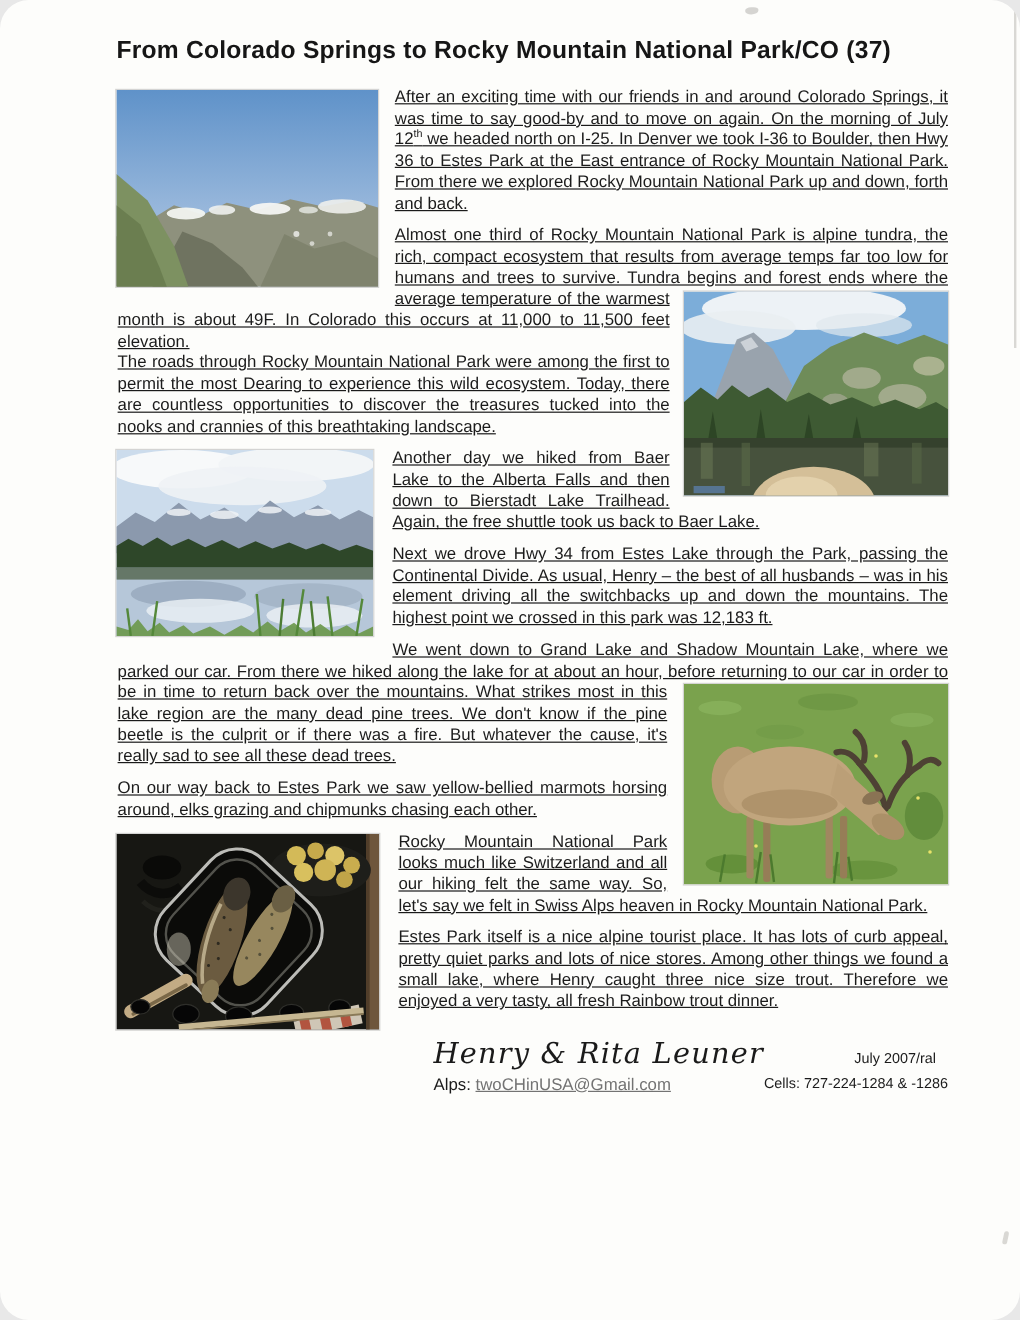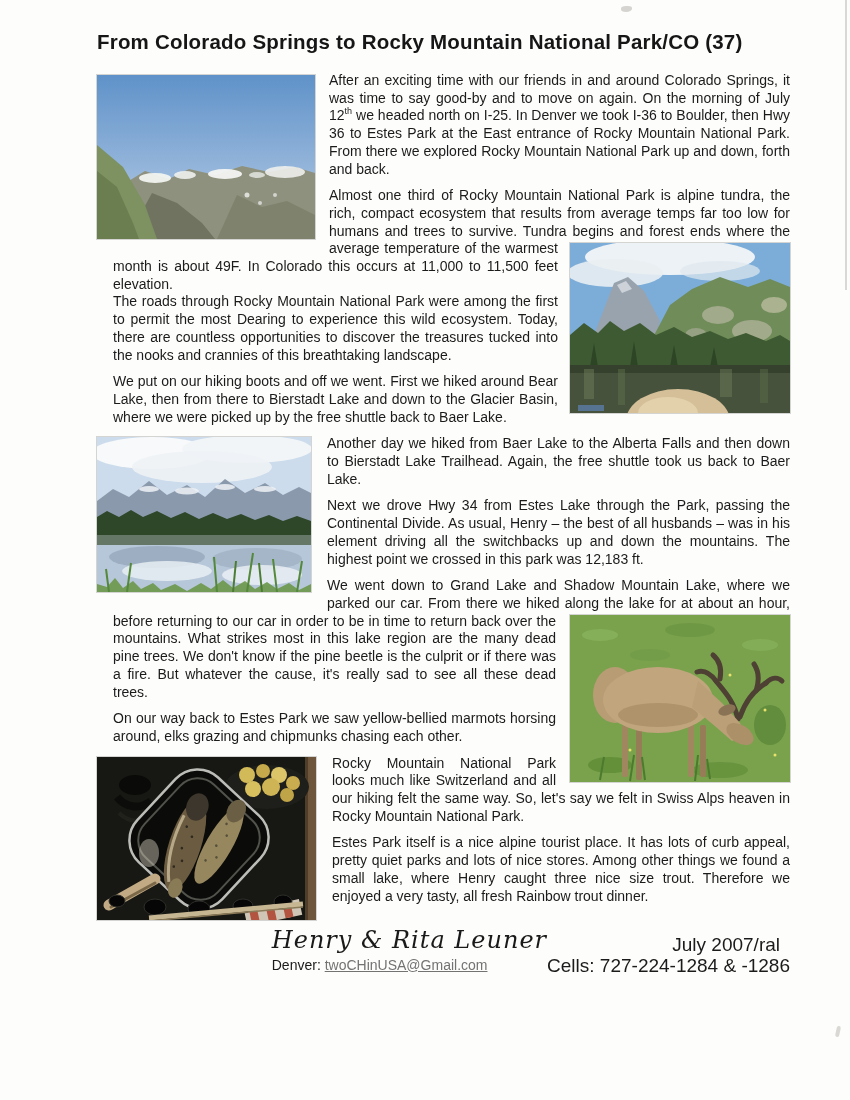--- a/index.html
+++ b/index.html
@@ -2,44 +2,45 @@
 <html><head>
 <meta charset="utf-8">
 <style>
   html,body { margin:0; padding:0; background:#e8e8e8; }
   .page {
     position:relative; width:850px; height:1100px; margin:0 auto;
     background:#fdfdfb; box-sizing:border-box;
     padding:30px 60px 0 97px; overflow:hidden;
     font-family:"Liberation Sans","DejaVu Sans",sans-serif;
     color:#1b1b1b;
+    border-radius:24px;
   }
   h1.title {
     margin:0 0 18px 0; font-size:20.5px; font-weight:bold;
     letter-spacing:0.2px; white-space:nowrap; color:#161616;
   }
   .flow { font-size:14px; line-height:17.7px; }
-  .flow p { margin:0 0 9px 16px; text-align:justify; }
+  .flow p { margin:0 0 9px 1px; text-align:justify;text-decoration:underline; }
   sup { font-size:9px; vertical-align:super; line-height:0; }
 
   svg.ph { outline:1px solid rgba(70,70,70,0.22); background:#fff; }
   .img1 { float:left;  margin:3px 14px 7px 0; }
   .img2 { float:right; margin:3px 0 8px 12px; }
   .img3 { float:left;  margin:2px 16px 8px 0; }
   .img4 { float:right; margin:2px 0 8px 14px; }
   .img5 { float:left;  margin:2px 16px 6px 0; }
 
   .footer { clear:both; display:flex; justify-content:flex-end; margin-top:20px; }
   .signature {
     font-family:"DejaVu Serif","Liberation Serif",serif;
     font-style:italic; font-size:24px; letter-spacing:1px; color:#1a1a1a;
   }
   .email-line { margin-top:3px; font-size:14px; }
   .email-link { color:#737373; font-weight:normal; text-decoration:underline; cursor:pointer; }
-  .f-right { text-align:right; padding-top:8px; font-size:19px; line-height:21px; }
+  .f-right { text-align:right; padding-top:8px; font-size:12px; line-height:21px; }
   .f-right .date-line { padding-right:10px; }
 
   .art { position:absolute; pointer-events:none; }
   .art-smudge { left:621px; top:6px; width:11px; height:6px; background:#b5b3ae; opacity:0.55; border-radius:50% 40% 60% 50%; }
   .art-edge { left:845px; top:0; width:2px; height:290px; background:#d9d8d4; }
   .art-mark { left:836px; top:1026px; width:4px; height:11px; background:#c2c0ba; opacity:0.6; border-radius:2px; transform:rotate(12deg); }
 </style>
 </head>
 <body>
 
@@ -95,21 +96,20 @@
         <rect y="122" width="220" height="8" fill="#2e3a26" opacity="0.7"></rect>
         <rect x="14" y="126" width="10" height="30" fill="#6d7c57" opacity="0.5"></rect>
         <rect x="48" y="126" width="7" height="36" fill="#5e6d49" opacity="0.5"></rect>
         <rect x="150" y="126" width="12" height="28" fill="#707f5a" opacity="0.45"></rect>
         <rect x="190" y="126" width="8" height="34" fill="#5a6947" opacity="0.5"></rect>
         <rect x="8" y="162" width="26" height="6" fill="#5d83b5" opacity="0.7"></rect>
         <ellipse cx="108" cy="178" rx="52" ry="32" fill="#d4bf98"></ellipse>
         <ellipse cx="98" cy="170" rx="30" ry="16" fill="#e6d6b2" opacity="0.8"></ellipse>
       </svg><span>ends where the average temperature of the warmest month is about 49F. In Colorado this occurs at 11,000 to 11,500 feet elevation.</span><br><span>The roads through Rocky Mountain National Park were among the first to permit the most Dearing to experience this wild ecosystem. Today, there are countless opportunities to discover the treasures tucked into the nooks and crannies of this breathtaking landscape.</span></p>
 
-    <p>We put on our hiking boots and off we went. First we hiked around Bear Lake, then from there to Bierstadt Lake and down to the Glacier Basin, where we were picked up by the free shuttle back to Baer Lake.</p>
 
     <svg class="ph img3" width="214" height="155" viewBox="0 0 214 155">
       <rect width="214" height="155" fill="#ccdcec"></rect>
       <ellipse cx="55" cy="16" rx="60" ry="16" fill="#f7f9fa"></ellipse>
       <ellipse cx="150" cy="12" rx="65" ry="14" fill="#f2f5f7"></ellipse>
       <ellipse cx="105" cy="30" rx="70" ry="16" fill="#eef2f5" opacity="0.9"></ellipse>
       <path d="M0,64 L16,52 L32,60 L52,44 L70,58 L90,48 L108,60 L128,42 L148,56 L168,46 L186,58 L202,50 L214,56 L214,86 L0,86 Z" fill="#8b99ad"></path>
       <ellipse cx="52" cy="52" rx="10" ry="3" fill="#eef2f6" opacity="0.85"></ellipse>
       <ellipse cx="90" cy="54" rx="12" ry="3.5" fill="#eef2f6" opacity="0.85"></ellipse>
       <ellipse cx="128" cy="50" rx="10" ry="3" fill="#eef2f6" opacity="0.85"></ellipse>
@@ -232,21 +232,21 @@
     </svg>
 
     <p>Rocky Mountain National Park looks much like Switzerland and all our hiking felt the same way. So, let's say we felt in Swiss Alps heaven in Rocky Mountain National Park.</p>
     <p>Estes Park itself is a nice alpine tourist place. It has lots of curb appeal, pretty quiet parks and lots of nice stores. Among other things we found a small lake, where Henry caught three nice size trout. Therefore we enjoyed a very tasty, all fresh Rainbow trout dinner.</p>
   </div>
 
   <div class="footer">
     <div class="f-left">
       <div class="signature">Henry &amp; Rita Leuner</div>
       <div class="email-line">
-        <span>Denver:</span>
+        <span>Alps:</span>
         <a class="email-link">twoCHinUSA@Gmail.com</a>
       </div>
     </div>
     <div class="f-right">
       <div class="date-line">July 2007/ral</div>
       <div class="cells-line">Cells: 727-224-1284 &amp; -1286</div>
     </div>
   </div>
 
   <div class="art art-smudge"></div>

